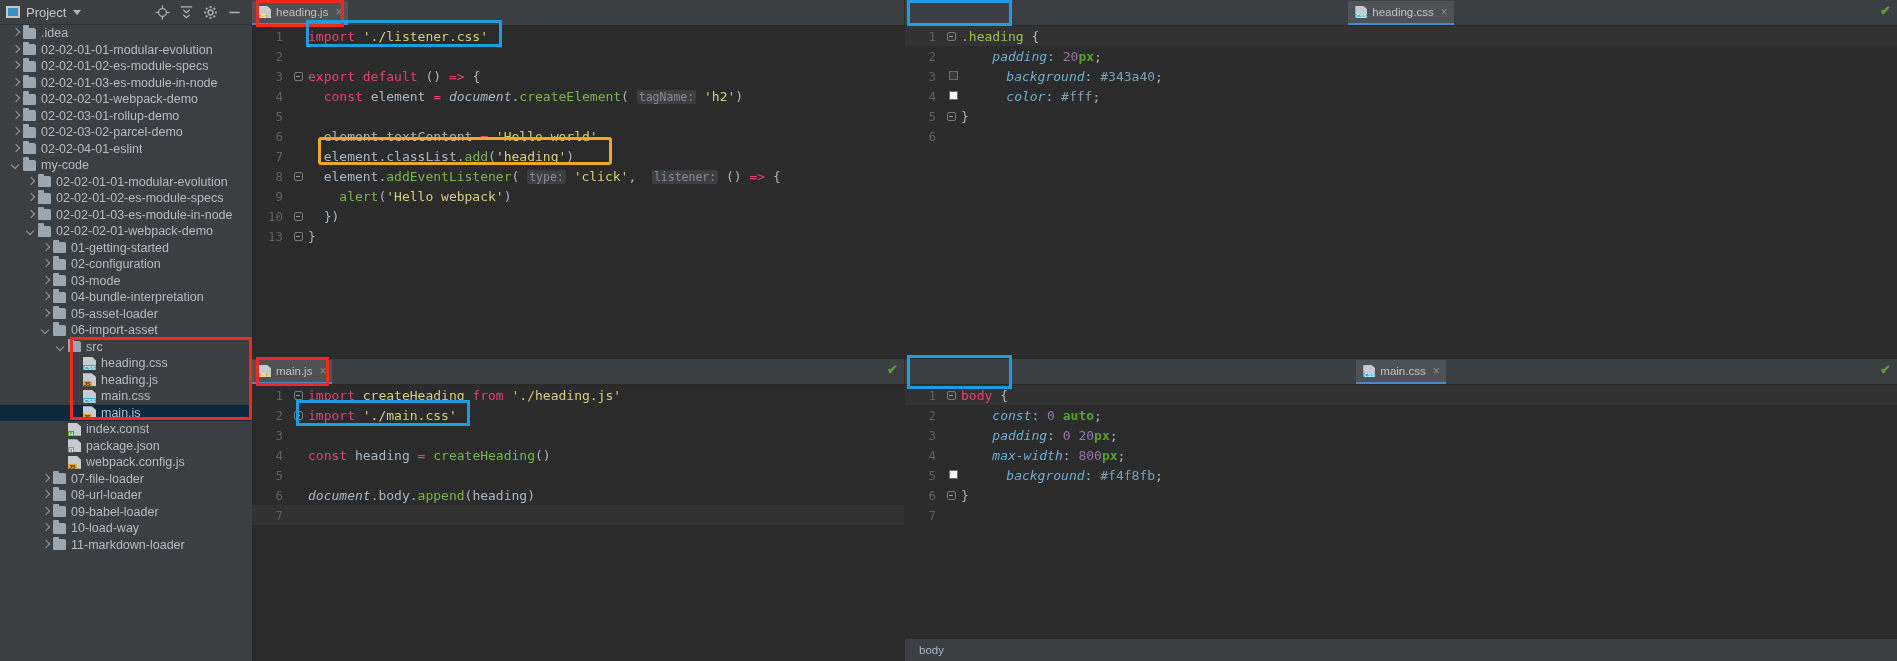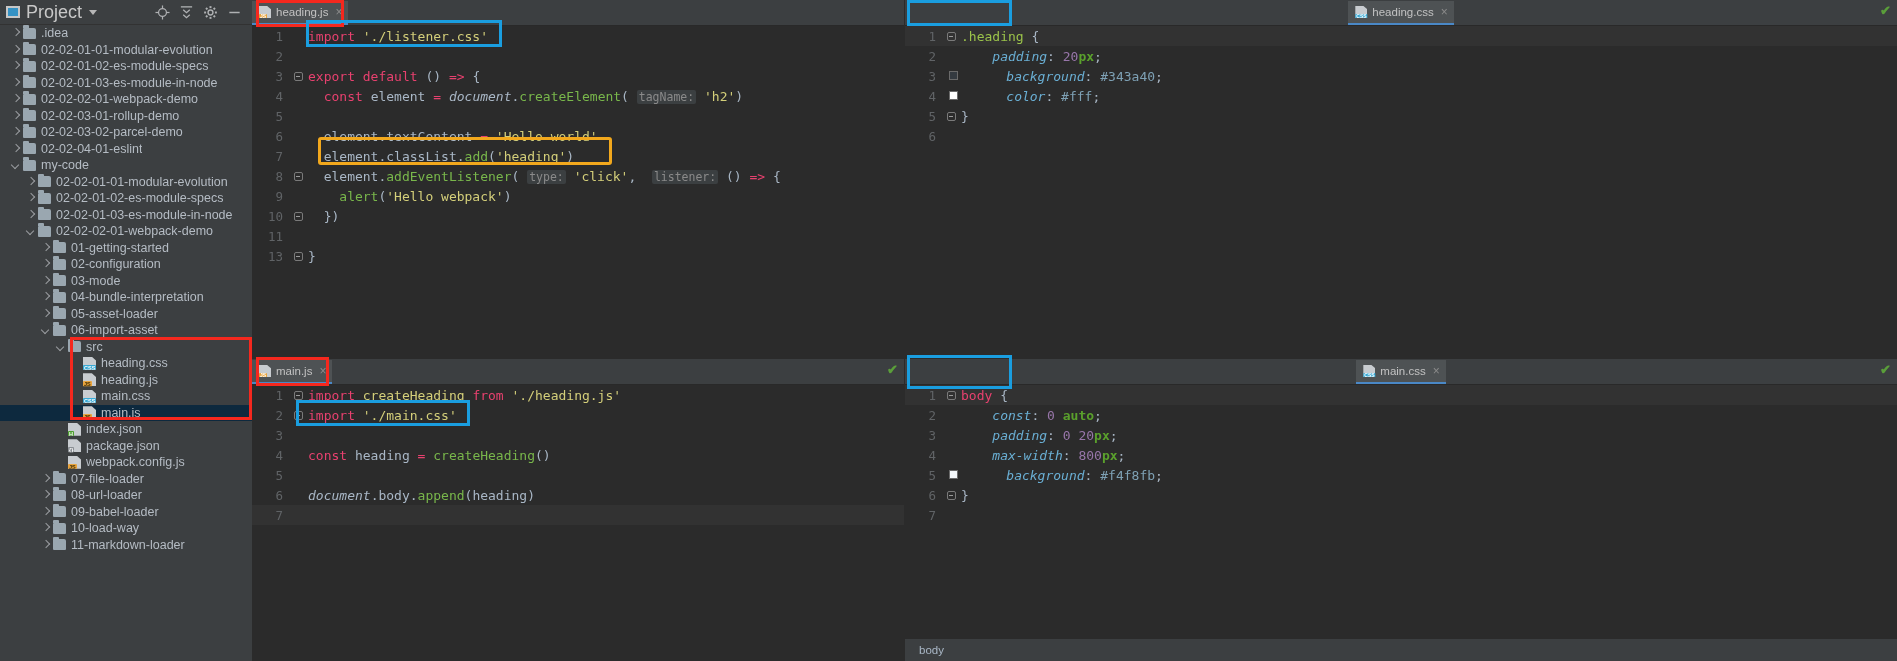--- a/index.html
+++ b/index.html
@@ -32,21 +32,21 @@
     background: #3c3f41;
     border-bottom: 1px solid #323232;
   }
   .proj-icon {
     width: 14px; height: 12px;
     border: 2px solid #c7c7c7;
     background: #3592c4;
     margin-right: 6px;
     flex: 0 0 auto;
   }
-  .proj-label { color: #c8c8c8; font-size: 18px; }
+  .proj-label { color: #c8c8c8; font-size: 13px; }
   .caret-down {
     width: 0; height: 0; margin-left: 7px;
     border-left: 4px solid transparent;
     border-right: 4px solid transparent;
     border-top: 5px solid #b7b7b7;
   }
   .hdr-spacer { flex: 1 1 auto; }
   .hdr-icon {
     width: 18px; height: 18px; margin: 0 3px;
     position: relative; flex: 0 0 auto;
@@ -428,21 +428,21 @@
             <span class="badge js">JS</span>
           </span>
           <span class="lbl">main.js</span>
         </div>
         <div class="row">
           <span style="flex: 0 0 55px;"></span>
           <span style="flex: 0 0 13px;"></span>
           <span class="file-ic">
             <span class="badge h">H</span>
           </span>
-          <span class="lbl">index.json</span>
+          <span class="lbl">index.const</span>
         </div>
         <div class="row">
           <span style="flex: 0 0 55px;"></span>
           <span style="flex: 0 0 13px;"></span>
           <span class="file-ic">
             <span class="badge json">{}</span>
           </span>
           <span class="lbl">package.json</span>
         </div>
         <div class="row">
@@ -502,21 +502,20 @@
           <div class="cline"><span class="lnum">1</span><span class="fold" style="margin-left: 0px;"></span><span class="ctext"><span class="kw2">import</span> <span class="str">'./listener.css'</span></span></div>
           <div class="cline"><span class="lnum">2</span><span class="fold" style="margin-left: 0px;"></span><span class="ctext"></span></div>
           <div class="cline"><span class="lnum">3</span><span class="fold" style="margin-left: 0px;"><span class="minus"></span></span><span class="ctext"><span class="kw2">export</span> <span class="kw2">default</span> <span class="punc">()</span> <span class="kw2">=&gt;</span> <span class="punc">{</span></span></div>
           <div class="cline"><span class="lnum">4</span><span class="fold" style="margin-left: 0px;"><span class="vbar"></span></span><span class="ctext">  <span class="kw2">const</span> <span class="plain">element</span> <span class="kw2">=</span> <span class="ital">document</span><span class="punc">.</span><span class="fn">createElement</span><span class="punc">(</span> <span class="hintparam">tagName:</span> <span class="str">'h2'</span><span class="punc">)</span></span></div>
           <div class="cline"><span class="lnum">5</span><span class="fold" style="margin-left: 0px;"><span class="vbar"></span></span><span class="ctext"></span></div>
           <div class="cline"><span class="lnum">6</span><span class="fold" style="margin-left: 0px;"><span class="vbar"></span></span><span class="ctext">  <span class="plain">element</span><span class="punc">.</span><span class="plain">textContent</span> <span class="kw2">=</span> <span class="str">'Hello world'</span></span></div>
           <div class="cline"><span class="lnum">7</span><span class="fold" style="margin-left: 0px;"><span class="vbar"></span></span><span class="ctext">  <span class="plain">element</span><span class="punc">.</span><span class="plain">classList</span><span class="punc">.</span><span class="fn">add</span><span class="punc">(</span><span class="str">'heading'</span><span class="punc">)</span></span></div>
           <div class="cline"><span class="lnum">8</span><span class="fold" style="margin-left: 0px;"><span class="minus"></span></span><span class="ctext">  <span class="plain">element</span><span class="punc">.</span><span class="fn">addEventListener</span><span class="punc">(</span> <span class="hintparam">type:</span> <span class="str">'click'</span><span class="punc">,</span>  <span class="hintparam">listener:</span> <span class="punc">()</span> <span class="kw2">=&gt;</span> <span class="punc">{</span></span></div>
           <div class="cline"><span class="lnum">9</span><span class="fold" style="margin-left: 0px;"><span class="vbar"></span></span><span class="ctext">    <span class="fn">alert</span><span class="punc">(</span><span class="str">'Hello webpack'</span><span class="punc">)</span></span></div>
           <div class="cline"><span class="lnum">10</span><span class="fold" style="margin-left: 0px;"><span class="minus"></span></span><span class="ctext">  <span class="punc">})</span></span></div>
-          <div class="cline"><span class="lnum">11</span><span class="fold" style="margin-left: 0px;"><span class="vbar"></span></span><span class="ctext"></span></div>
           <div class="cline"><span class="lnum">13</span><span class="fold" style="margin-left: 0px;"><span class="minus"></span></span><span class="ctext"><span class="punc">}</span></span></div>
         </div>
     </div>
     <div class="v-split"></div>
 
     <div class="pane">
       <div class="tabbar center">
         <div class="tab">
           <span class="tab-file-ic">
               <span class="badge css">CSS</span>

